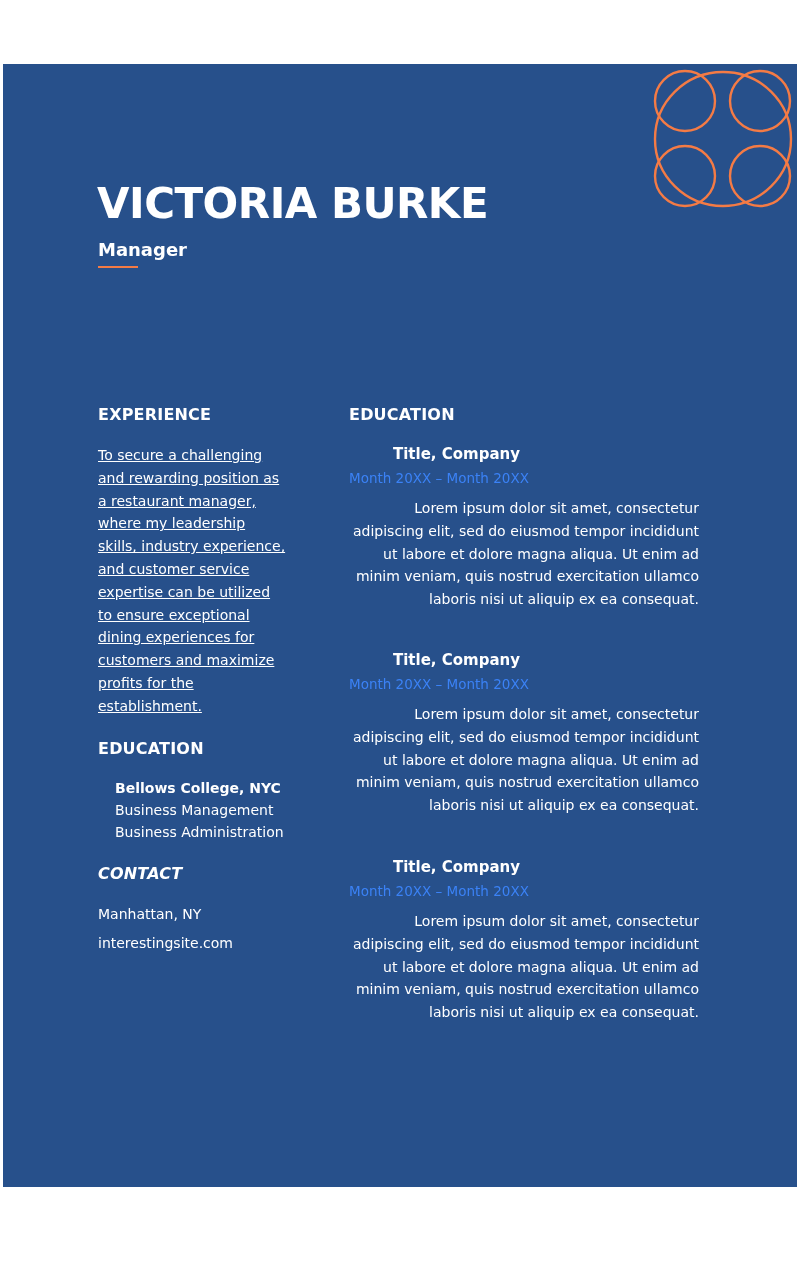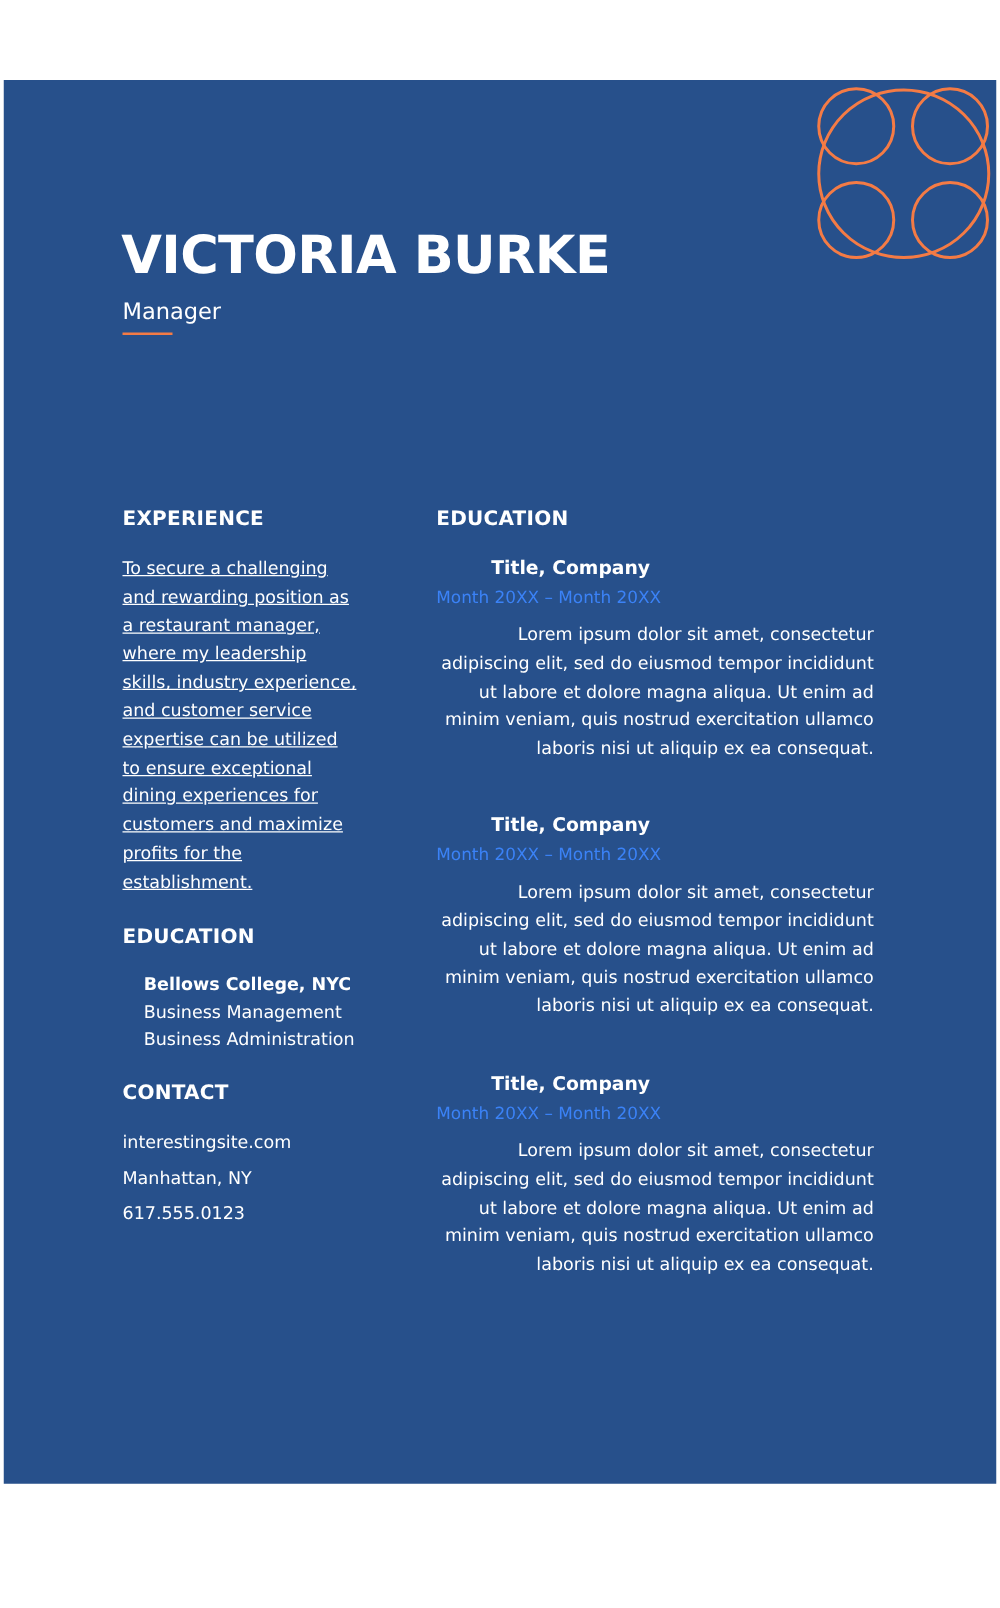--- a/index.html
+++ b/index.html
@@ -3,21 +3,21 @@
 <meta charset="utf-8">
 <style>
   html, body { margin: 0; padding: 0; background: #ffffff; }
   body { width: 800px; height: 1286px; position: relative; overflow: hidden;
          font-family: "DejaVu Sans", sans-serif; color: #ffffff; }
   .page { position: absolute; left: 3px; top: 64px; width: 794px; height: 1123px;
           background: #27508b; }
   .deco { position: absolute; left: 650px; top: 66px; width: 146px; height: 146px; }
   .name { position: absolute; left: 97px; top: 178px; font-size: 42px; font-weight: bold;
           letter-spacing: -0.5px; line-height: 52px; white-space: nowrap; text-align: right; }
-  .role { position: absolute; left: 98px; top: 238px; font-size: 18px; line-height: 24px; }
+  .role { position: absolute; left: 98px; top: 238px; font-size: 18px; line-height: 24px; font-weight: bold; }
   .role-rule { position: absolute; left: 98px; top: 266px; width: 40px; height: 2px; background: #f47b45; }
 
   .h { position: absolute; font-size: 16px; font-weight: bold; line-height: 20px; letter-spacing: 0.2px; }
   .body-text { font-size: 14px; line-height: 22.8px; }
   .left { position: absolute; left: 98px; width: 190px; text-decoration: underline; }
   .objective { top: 444px; }
   .edu-block { position: absolute; left: 98px; top: 777px; font-size: 14px; line-height: 22px; margin-left: 17px; }
   .edu-block .school { font-weight: bold; }
   .contact { position: absolute; left: 98px; top: 902px; font-size: 14px; }
   .contact div { height: 28.6px; line-height: 24px; }
@@ -49,25 +49,24 @@
 <div class="h" style="left:98px; top:405px;">EXPERIENCE</div>
 <div class="left objective body-text">To secure a challenging and rewarding position as a restaurant manager, where my leadership skills, industry experience, and customer service expertise can be utilized to ensure exceptional dining experiences for customers and maximize profits for the establishment.</div>
 
 <div class="h" style="left:98px; top:739px;">EDUCATION</div>
 <div class="edu-block">
   <div class="school">Bellows College, NYC</div>
   <div>Business Management</div>
   <div>Business Administration</div>
 </div>
 
-<div class="h" style="left:98px; top:864px;">CONTACT</div>
+<div class="h" style="left:98px; top:864px;font-style:italic;">CONTACT</div>
 <div class="contact">
+  <div>Manhattan, NY</div>
   <div>interestingsite.com</div>
-  <div>Manhattan, NY</div>
-  <div>617.555.0123</div>
 </div>
 
 <div class="h" style="left:349px; top:405px;">EDUCATION</div>
 
 <div class="job" style="top:443px;">
   <div class="job-title">Title, Company</div>
   <div class="job-dates">Month 20XX – Month 20XX</div>
   <div class="job-desc">Lorem ipsum dolor sit amet, consectetur adipiscing elit, sed do eiusmod tempor incididunt ut labore et dolore magna aliqua. Ut enim ad minim veniam, quis nostrud exercitation ullamco laboris nisi ut aliquip ex ea consequat.</div>
 </div>
 

